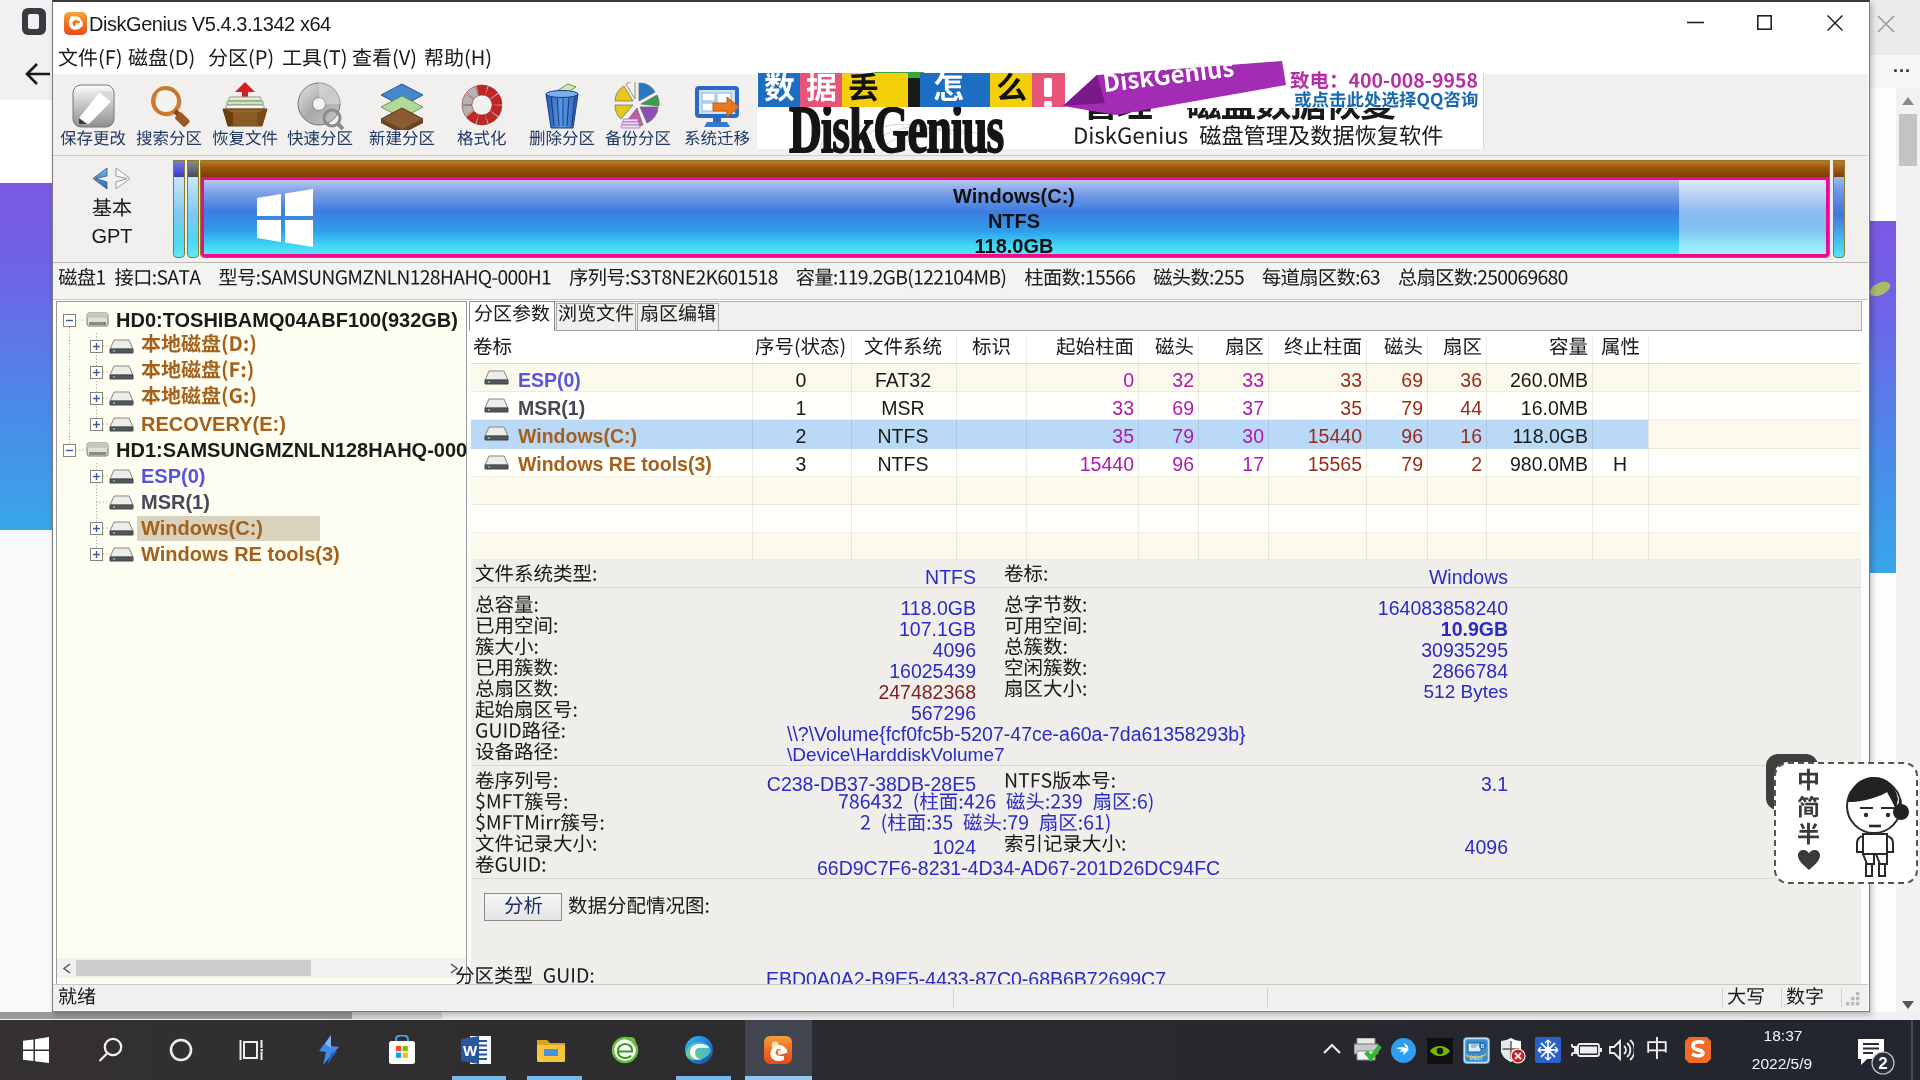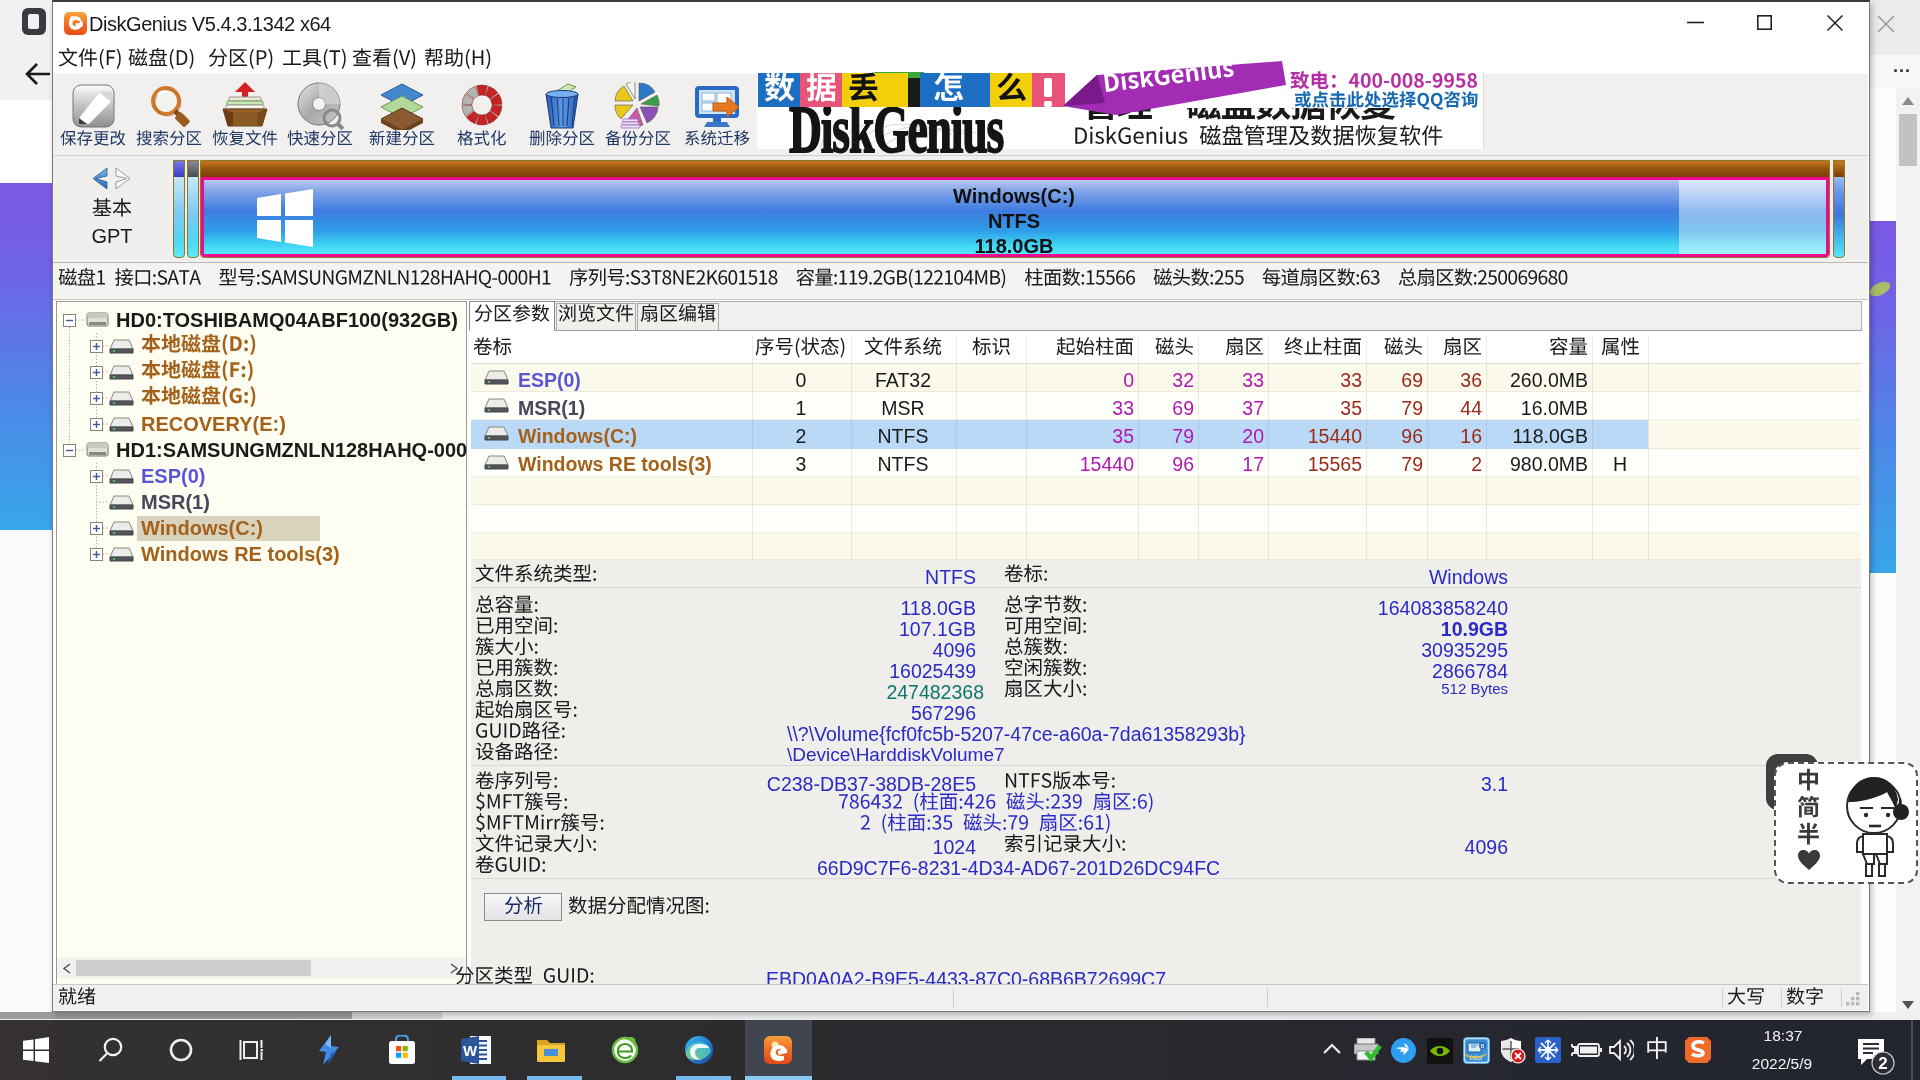--- a/index.html
+++ b/index.html
@@ -1073,21 +1073,21 @@
 <svg class="abs" style="left:484px;top:425px" width="25" height="17" viewBox="0 0 25 17">
     <path d="M5 2h15l4 9H1z" fill="#ececea" stroke="#88887a"></path>
     <path d="M1 11h23v4H1z" fill="#55555f" stroke="#44444a"></path>
     <circle cx="5" cy="13" r="1.1" fill="#5ad85a"></circle>
   </svg>
 <div class="t" style="left:518.0px;top:423.9px;font-size:19.5px;color:#a4611c;font-family:'Liberation Sans', sans-serif;font-weight:700;">Windows(C:)</div>
 <div class="t" style="left:801.0px;top:423.9px;font-size:19.5px;color:#1a1a1a;font-family:'Liberation Sans', sans-serif;transform:translateX(-50%);">2</div>
 <div class="t" style="left:903.0px;top:423.9px;font-size:19.5px;color:#1a1a1a;font-family:'Liberation Sans', sans-serif;transform:translateX(-50%);">NTFS</div>
 <div class="t" style="left:1134.0px;top:423.9px;font-size:19.5px;color:#b018b0;font-family:'Liberation Sans', sans-serif;transform:translateX(-100%);">35</div>
 <div class="t" style="left:1194.0px;top:423.9px;font-size:19.5px;color:#b018b0;font-family:'Liberation Sans', sans-serif;transform:translateX(-100%);">79</div>
-<div class="t" style="left:1264.0px;top:423.9px;font-size:19.5px;color:#b018b0;font-family:'Liberation Sans', sans-serif;transform:translateX(-100%);">20</div>
+<div class="t" style="left:1264.0px;top:423.9px;font-size:19.5px;color:#b018b0;font-family:'Liberation Sans', sans-serif;transform:translateX(-100%);">30</div>
 <div class="t" style="left:1362.0px;top:423.9px;font-size:19.5px;color:#9a2a18;font-family:'Liberation Sans', sans-serif;transform:translateX(-100%);">15440</div>
 <div class="t" style="left:1423.0px;top:423.9px;font-size:19.5px;color:#9a2a18;font-family:'Liberation Sans', sans-serif;transform:translateX(-100%);">96</div>
 <div class="t" style="left:1482.0px;top:423.9px;font-size:19.5px;color:#9a2a18;font-family:'Liberation Sans', sans-serif;transform:translateX(-100%);">16</div>
 <div class="t" style="left:1588.0px;top:423.9px;font-size:19.5px;color:#1a1a1a;font-family:'Liberation Sans', sans-serif;transform:translateX(-100%);">118.0GB</div>
 <svg class="abs" style="left:484px;top:454px" width="25" height="17" viewBox="0 0 25 17">
     <path d="M5 2h15l4 9H1z" fill="#ececea" stroke="#88887a"></path>
     <path d="M1 11h23v4H1z" fill="#55555f" stroke="#44444a"></path>
     <circle cx="5" cy="13" r="1.1" fill="#5ad85a"></circle>
   </svg>
 <div class="t" style="left:518.0px;top:452.1px;font-size:19.5px;color:#a4611c;font-family:'Liberation Sans', sans-serif;font-weight:700;">Windows RE tools(3)</div>
@@ -1202,31 +1202,31 @@
 <div class="t" style="left:1508.0px;top:659.0px;font-size:19.5px;color:#2a2ac8;font-family:'Liberation Sans', sans-serif;transform:translateX(-100%);">2866784</div>
 <svg class="ct" style="left:475.0px;top:680.0px;width:83.4px;height:24.4px;" viewBox="0 0 83.4 24.4">
     <g fill="#1a1a1a" transform="translate(0,15.60) scale(0.01950,-0.01950)">
       <use href="#a603b" x="0"></use>
       <use href="#a6247" x="1000"></use>
       <use href="#a533a" x="2000"></use>
       <use href="#a6570" x="3000"></use>
       <use href="#a3a" x="4000"></use>
     </g>
   </svg>
-<div class="t" style="left:976.0px;top:680.0px;font-size:19.5px;color:#0f766e;font-family:'Liberation Sans', sans-serif;transform:translateX(-100%);margin-left:8px;">247482368</div>
+<div class="t" style="left:976.0px;top:680.0px;font-size:19.5px;color:#7f1d1d;font-family:'Liberation Sans', sans-serif;transform:translateX(-100%);">247482368</div>
 <svg class="ct" style="left:1004.0px;top:680.0px;width:83.4px;height:24.4px;" viewBox="0 0 83.4 24.4">
     <g fill="#1a1a1a" transform="translate(0,15.60) scale(0.01950,-0.01950)">
       <use href="#a6247" x="0"></use>
       <use href="#a533a" x="1000"></use>
       <use href="#a5927" x="2000"></use>
       <use href="#a5c0f" x="3000"></use>
       <use href="#a3a" x="4000"></use>
     </g>
   </svg>
-<div class="t" style="left:1508.0px;top:680.0px;font-size:15px;color:#2a2ac8;font-family:'Liberation Sans', sans-serif;transform:translateX(-100%);">512 Bytes</div>
+<div class="t" style="left:1508.0px;top:680.0px;font-size:19px;color:#2a2ac8;font-family:'Liberation Sans', sans-serif;transform:translateX(-100%);">512 Bytes</div>
 <svg class="ct" style="left:475.0px;top:701.0px;width:102.9px;height:24.4px;" viewBox="0 0 102.9 24.4">
     <g fill="#1a1a1a" transform="translate(0,15.60) scale(0.01950,-0.01950)">
       <use href="#a8d77" x="0"></use>
       <use href="#a59cb" x="1000"></use>
       <use href="#a6247" x="2000"></use>
       <use href="#a533a" x="3000"></use>
       <use href="#a53f7" x="4000"></use>
       <use href="#a3a" x="5000"></use>
     </g>
   </svg>

